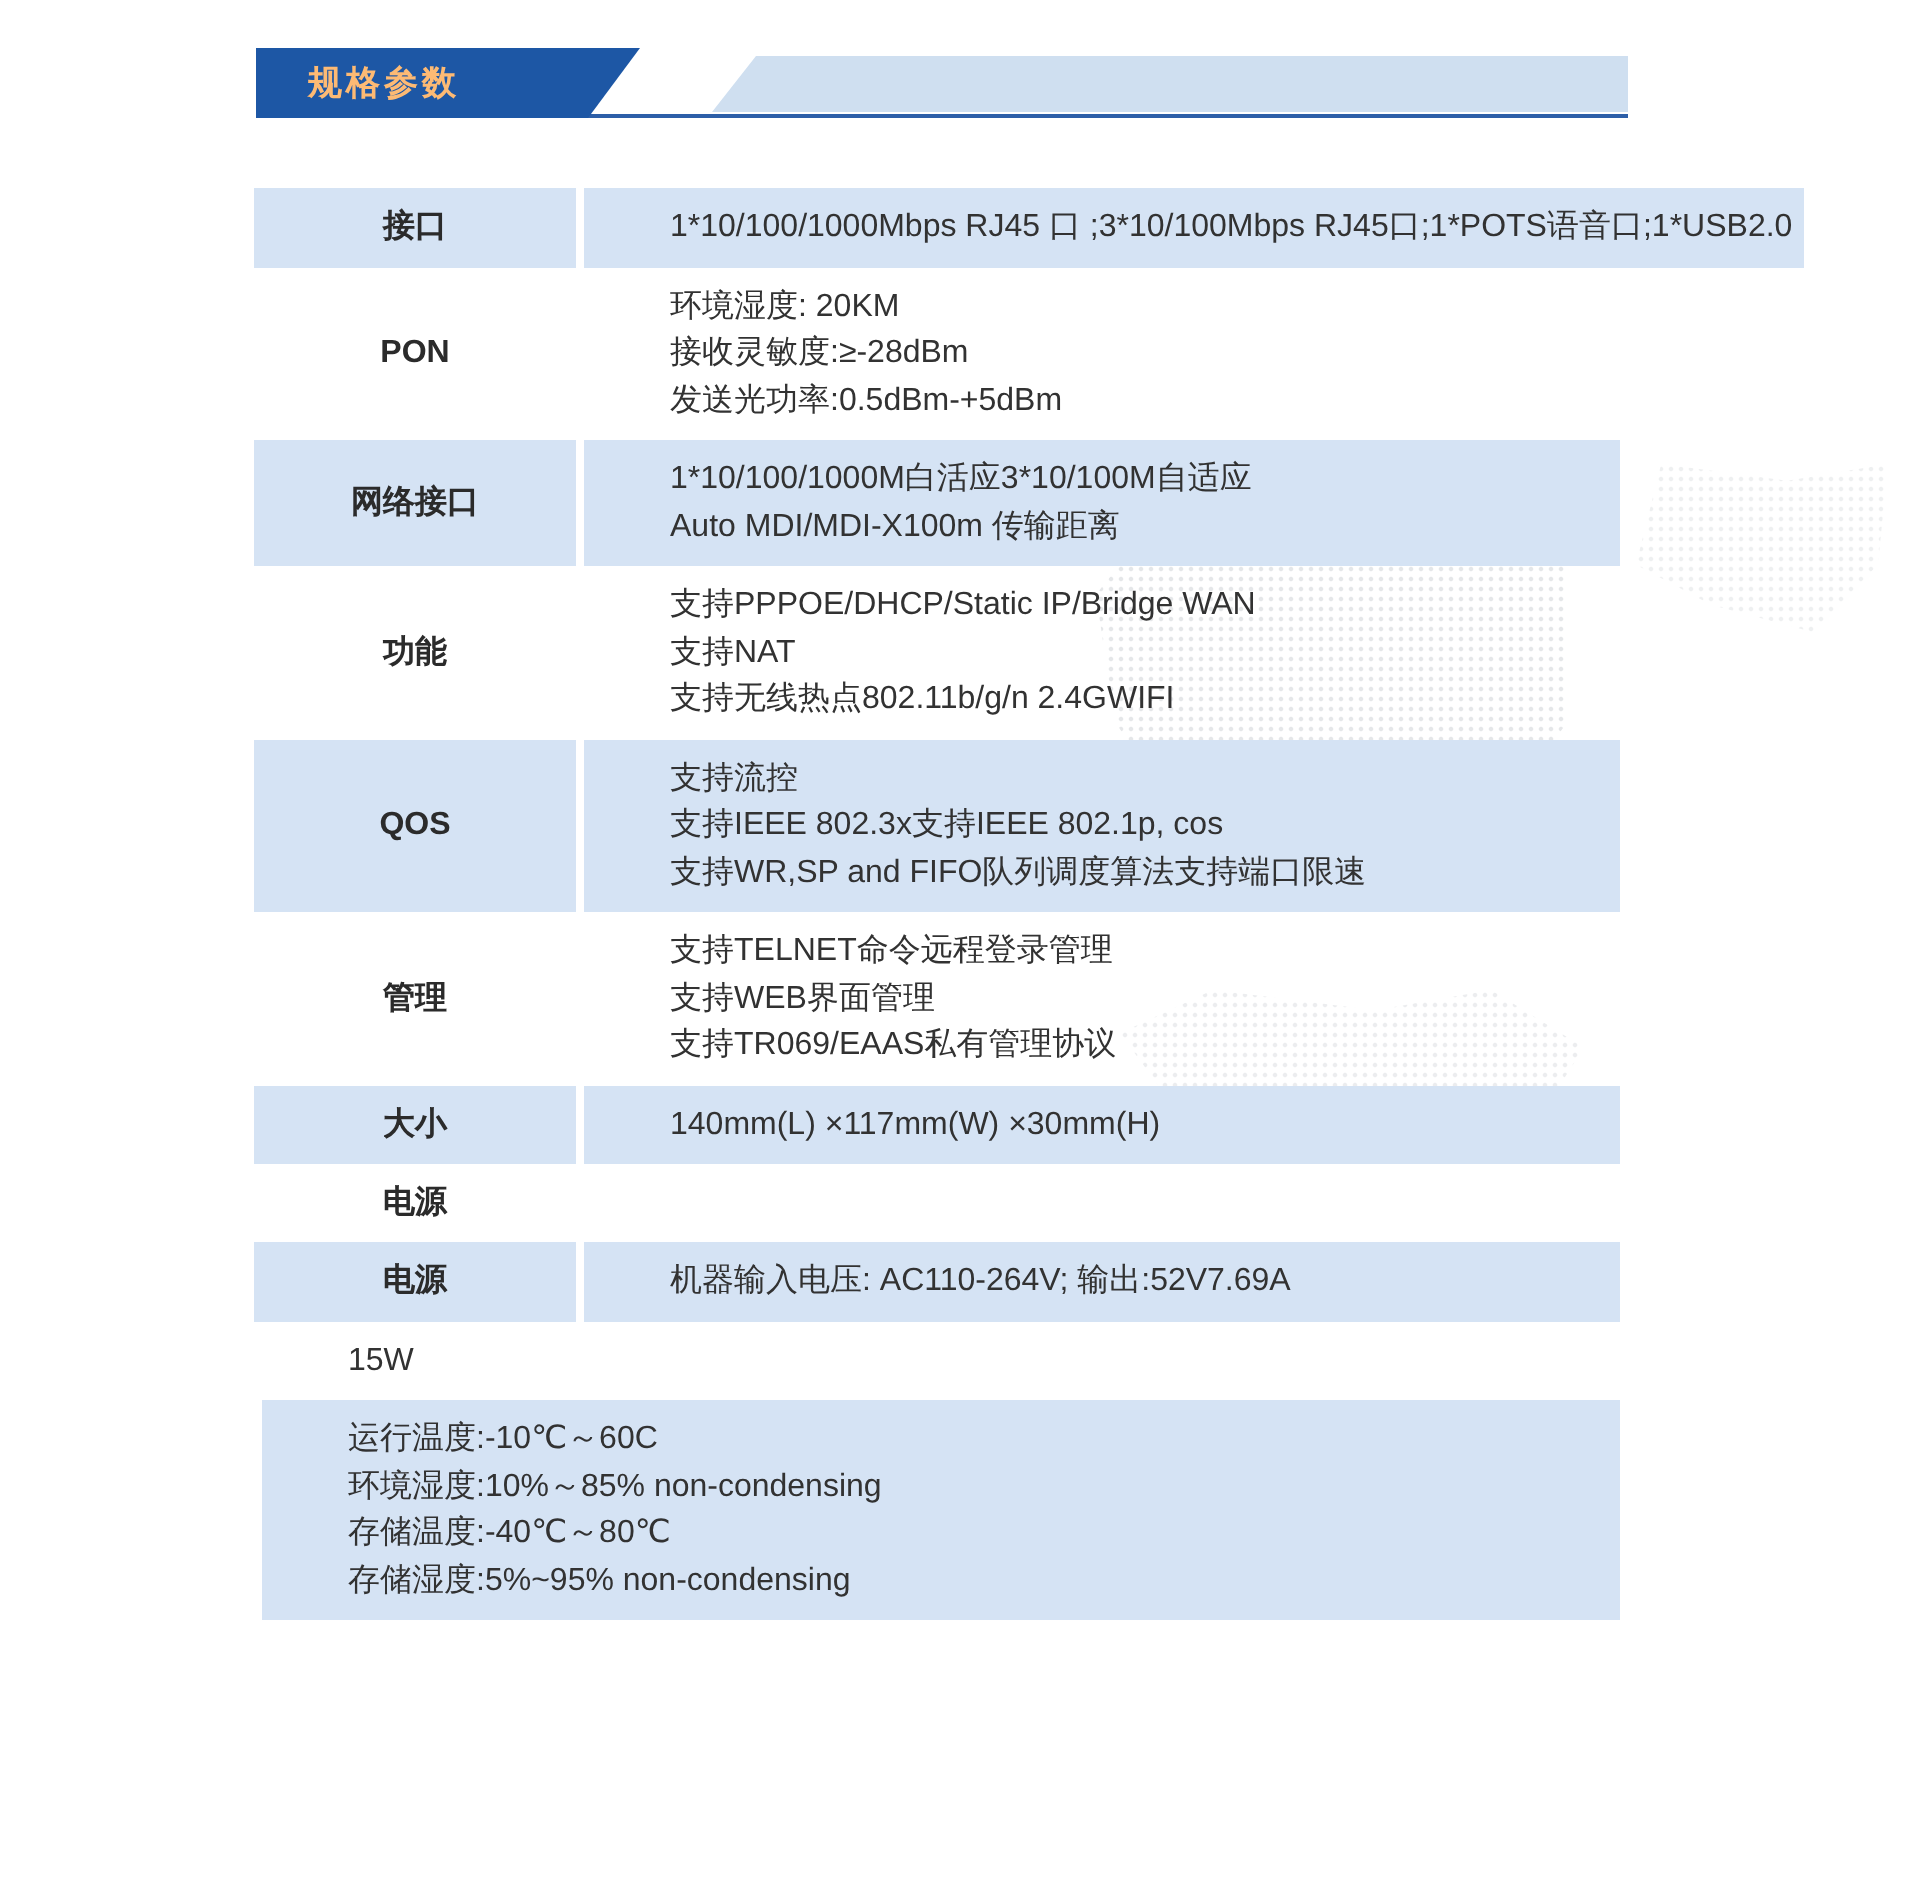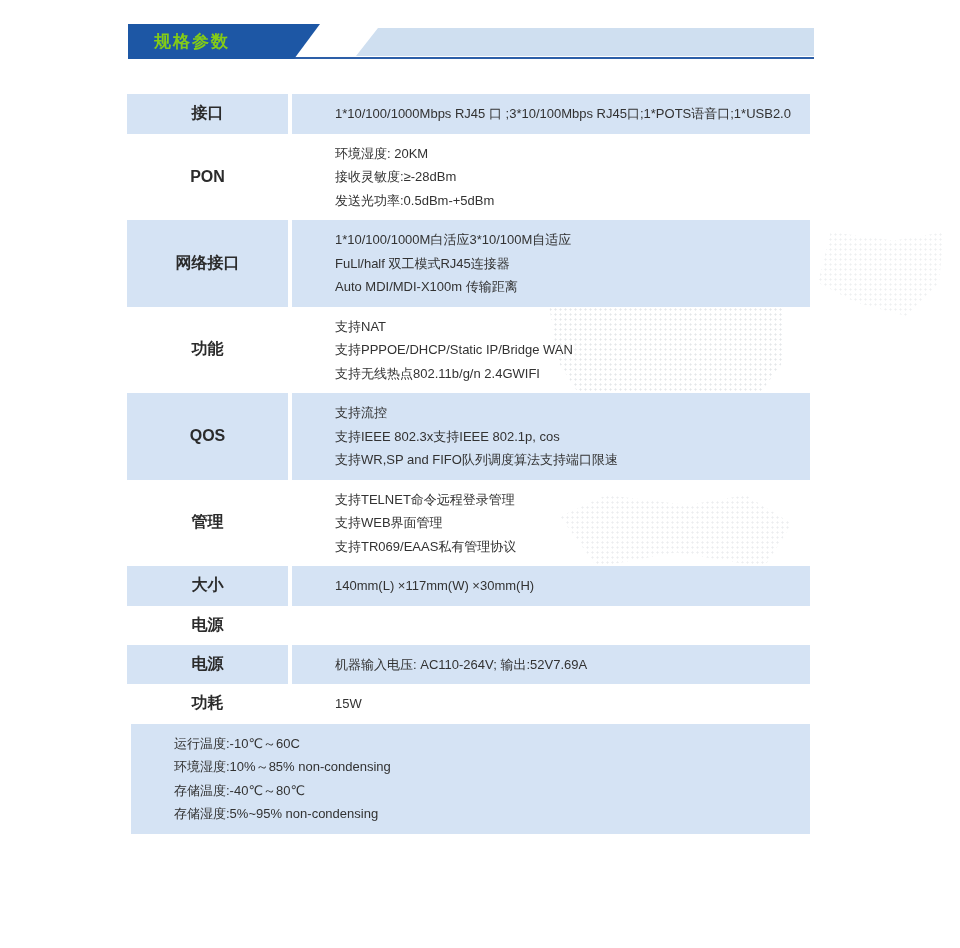--- a/index.html
+++ b/index.html
@@ -11,21 +11,21 @@
   }
   
   .hdr-underline{
     position:absolute;left:128px;top:57px;width:686px;height:2px;
     background:var(--underline,#2d5fa8);z-index:1;
   }
   .hdr-dark{
     position:absolute;left:128px;top:24px;width:192px;height:35px;
     background:var(--banner,#1d57a5);z-index:2;
     clip-path:polygon(0 0,100% 0,calc(100% - 26px) 100%,0 100%);
-    color:#84cc16;font-size:17px;font-weight:700;line-height:35px;
+    color:#fdba74;font-size:17px;font-weight:700;line-height:35px;
     padding-left:26px;box-sizing:border-box;letter-spacing:2px;
   }
   .hdr-light{
     position:absolute;left:356px;top:28px;width:458px;height:28px;
     background:var(--bar,#cfdff0);z-index:1;
     clip-path:polygon(22px 0,100% 0,100% 100%,0 100%);
   }
   
   .dots{
     position:absolute;z-index:0;opacity:.55;
@@ -46,21 +46,21 @@
   .spec-row.blue .cell{background:var(--rowblue,#d5e3f4);}
   .spec-row.white .cell{background:transparent;}
   .cell-label{
     width:161px;flex:0 0 161px;display:flex;align-items:center;justify-content:center;
     font-size:16px;font-weight:700;color:#2b2b2b;text-align:center;
   }
   .cell-gap{width:4px;flex:0 0 4px;background:transparent !important;}
   .cell-value{
     flex:1 1 auto;display:flex;flex-direction:column;justify-content:center;
     padding:8px 6px 8px 43px;box-sizing:border-box;
-    font-size:13px;color:#323232;
+    font-size:16px;color:#323232;
   }
   .spec-line{line-height:23.5px;white-space:nowrap;}
 </style>
 </head>
 <body>
 
 <div class="dots p1"></div>
 <div class="dots p2"></div>
 <div class="dots p3"></div>
 
@@ -87,31 +87,30 @@
         <div class="spec-line">接收灵敏度:≥-28dBm</div>
         <div class="spec-line">发送光功率:0.5dBm-+5dBm</div>
       </div>
   </div>
 
   <div class="spec-row blue">
     <div class="cell cell-label">网络接口</div>
     <div class="cell cell-gap"></div>
     <div class="cell cell-value">
         <div class="spec-line">1*10/100/1000M白活应3*10/100M自适应</div>
-        <div class="spec-line">FuLl/half 双工模式RJ45连接器</div>
         <div class="spec-line">Auto MDI/MDI-X100m 传输距离</div>
       </div>
   </div>
 
   <div class="spec-row white">
     <div class="cell cell-label">功能</div>
     <div class="cell cell-gap"></div>
     <div class="cell cell-value">
+        <div class="spec-line">支持PPPOE/DHCP/Static IP/Bridge WAN</div>
         <div class="spec-line">支持NAT</div>
-        <div class="spec-line">支持PPPOE/DHCP/Static IP/Bridge WAN</div>
         <div class="spec-line">支持无线热点802.11b/g/n 2.4GWIFI</div>
       </div>
   </div>
 
   <div class="spec-row blue">
     <div class="cell cell-label">QOS</div>
     <div class="cell cell-gap"></div>
     <div class="cell cell-value">
         <div class="spec-line">支持流控</div>
         <div class="spec-line">支持IEEE 802.3x支持IEEE 802.1p, cos</div>
@@ -144,21 +143,20 @@
 
   <div class="spec-row blue">
     <div class="cell cell-label">电源</div>
     <div class="cell cell-gap"></div>
     <div class="cell cell-value">
         <div class="spec-line">机器输入电压: AC110-264V; 输出:52V7.69A</div>
       </div>
   </div>
 
   <div class="spec-row white">
-    <div class="cell cell-label">功耗</div>
     <div class="cell cell-gap"></div>
     <div class="cell cell-value">
         <div class="spec-line">15W</div>
       </div>
   </div>
 
   <div class="spec-row blue">
     <div class="cell cell-gap"></div>
     <div class="cell cell-value">
         <div class="spec-line">运行温度:-10℃～60C</div>

